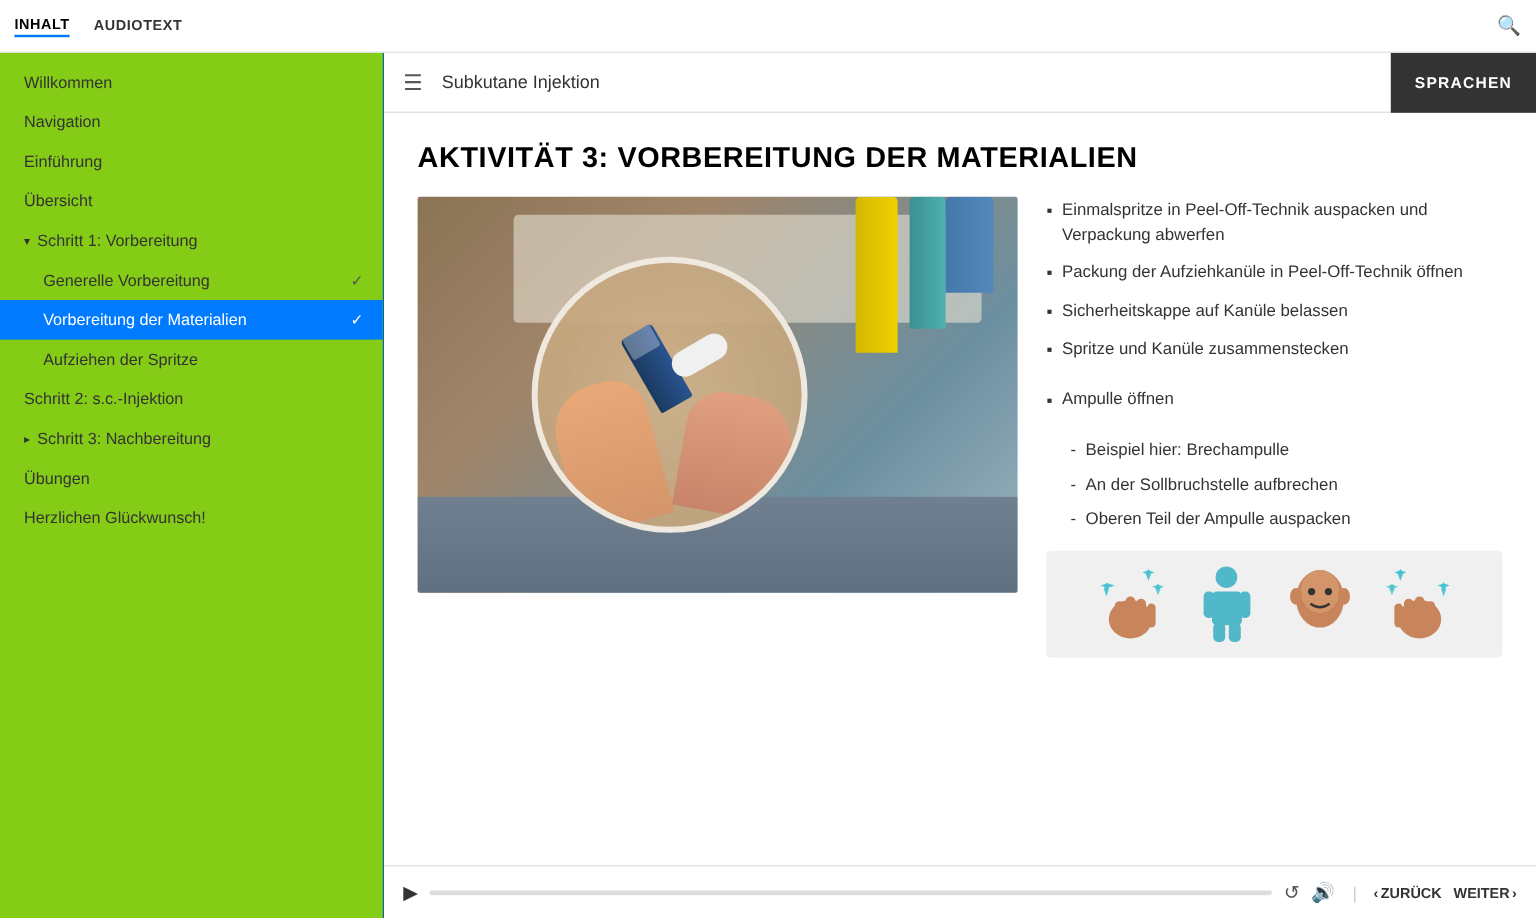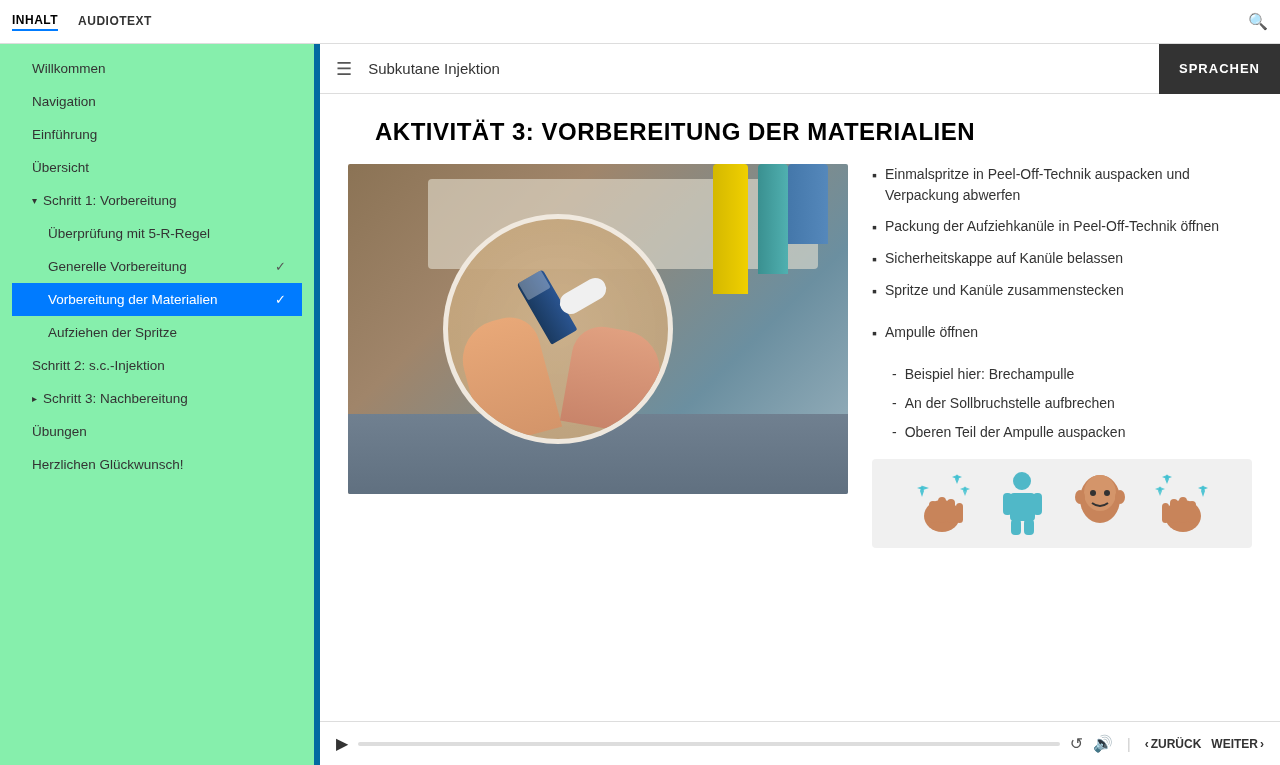--- a/index.html
+++ b/index.html
@@ -40,24 +40,24 @@
     .main-layout {
       display: flex;
       flex: 1;
       overflow: hidden;
     }
 
     
     .sidebar {
       width: 320px;
       flex-shrink: 0;
-      background: #86efac;
-      border-right: 6px solid #0369a1;
+      background: #84cc16;
+      border-right: 1px solid #0369a1;
       overflow-y: auto;
-      padding: 8px 12px;
+      padding: 8px 0;
     }
     .sidebar-item {
       display: flex;
       align-items: center;
       padding: 9px 16px 9px 20px;
       cursor: pointer;
       font-size: 13.5px;
       color: #333;
       position: relative;
     }
@@ -132,21 +132,20 @@
       flex: 1;
       overflow-y: auto;
       padding: 24px 28px;
     }
     .activity-title {
       font-size: 24px;
       font-weight: bold;
       letter-spacing: 0.5px;
       margin-bottom: 18px;
       color: #000;
-      margin-left: 27px;
     }
 
     
     .content-body {
       display: flex;
       gap: 24px;
     }
 
     
     .video-container {
@@ -294,23 +293,20 @@
 
     <div class="sidebar-item">
       <span>Übersicht</span>
     </div>
 
     <div class="sidebar-item section-header">
       <span class="sidebar-arrow">▾</span>
       <span>Schritt 1: Vorbereitung</span>
     </div>
 
-    <div class="sidebar-item sub-item">
-      <span>Überprüfung mit 5-R-Regel</span>
-    </div>
 
     <div class="sidebar-item sub-item">
       <span>Generelle Vorbereitung</span>
       <span class="sidebar-check">✓</span>
     </div>
 
     <div class="sidebar-item sub-item active">
       <span>Vorbereitung der Materialien</span>
       <span class="sidebar-check">✓</span>
     </div>

